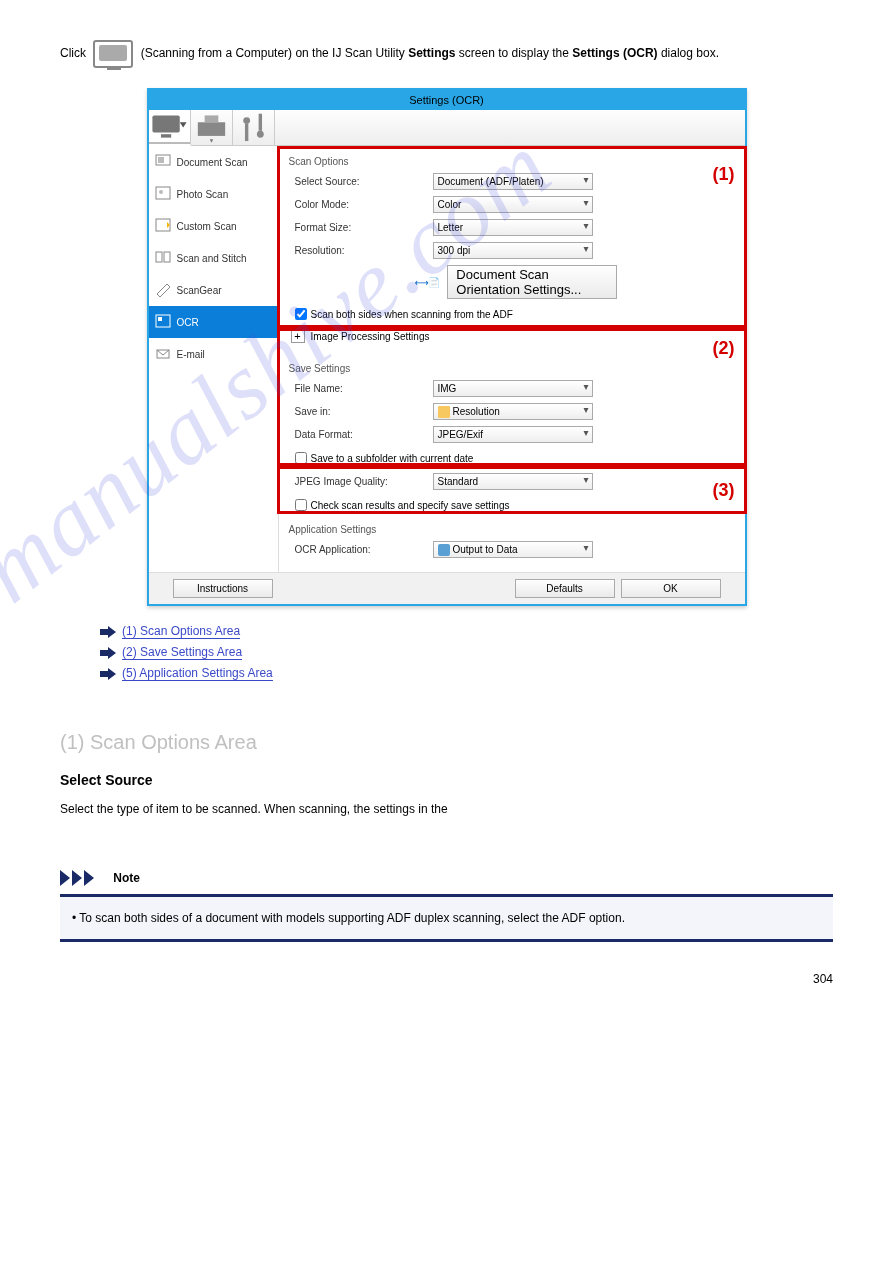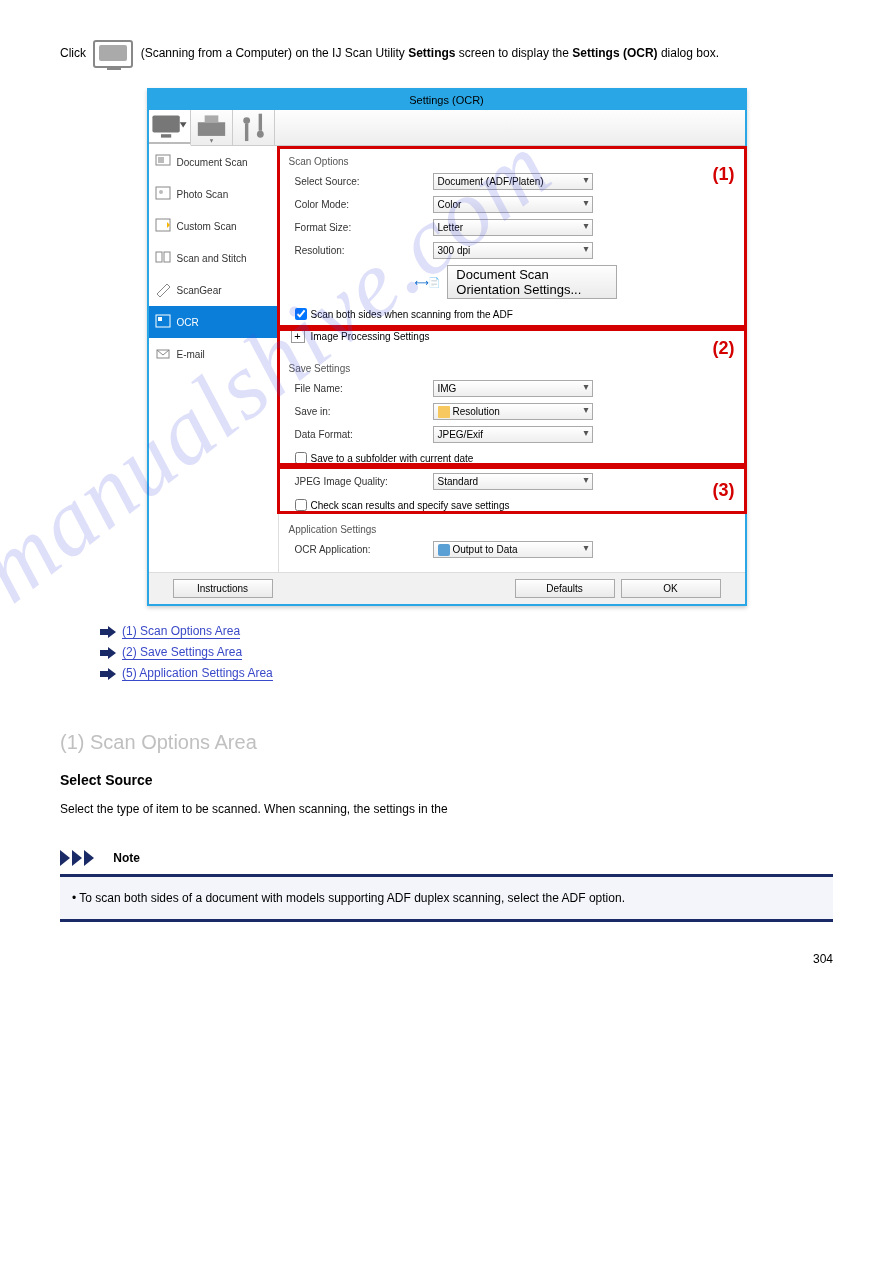--- a/index.html
+++ b/index.html
@@ -411,21 +411,21 @@
       <a class="link">(5) Application Settings Area</a>
     </div>
   </div>
 
   <h2 class="section-h2">(1) Scan Options Area</h2>
   <h3 class="section-h3">Select Source</h3>
   <p class="bodytxt">
     <span>Select the type of item to be scanned. When scanning, the settings in the </span>
   </p>
 
-  <div style="margin-top:32px;">
+  <div style="margin-top:52px;">
     <span class="chev">
       <svg viewBox="0 0 50 16">
           <path d="M0 0 l10 8 l-10 8 z M12 0 l10 8 l-10 8 z M24 0 l10 8 l-10 8 z" fill="#1a2a66"></path>
         </svg>
     </span>
     <b style="vertical-align:middle;">Note</b>
   </div>
   <div class="notebox">
     • <span>To scan both sides of a document with models supporting ADF duplex scanning, select the ADF option.</span>
   </div>

